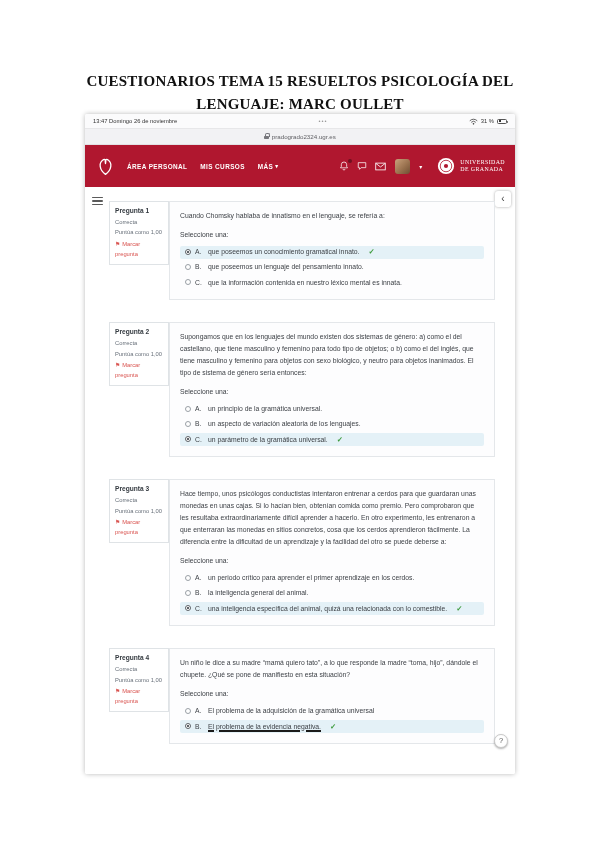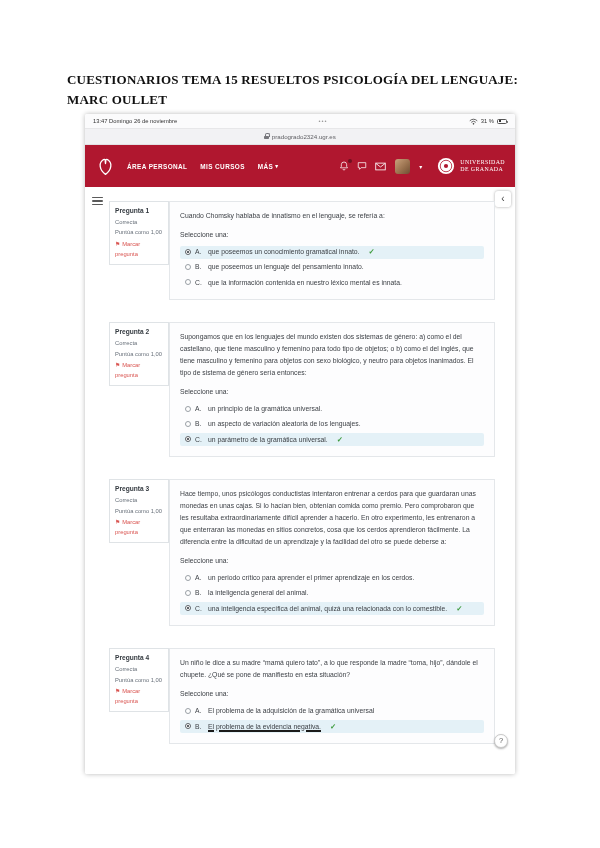--- a/index.html
+++ b/index.html
@@ -7,23 +7,23 @@
   body {
     background:#ffffff;
     font-family:"Liberation Sans", sans-serif;
     position:relative;
     overflow:hidden;
   }
 
   
   .doc-title{
     position:absolute; top:70px; left:50%; transform:translateX(-50%);
-    width:466px; 
+    width:466px; text-align:center;
     font-family:"Liberation Serif", serif;
-    font-size:13px; font-weight:bold; line-height:1.5; letter-spacing:.2px;
+    font-size:15px; font-weight:bold; line-height:1.5; letter-spacing:.2px;
     color:#111;
   }
 
   
   .shot{
     position:absolute; left:85px; top:114px; width:430px; height:660px;
     background:#fff; box-shadow:0 0 5px rgba(0,0,0,.28); border-radius:2px;
     overflow:hidden;
   }
 

